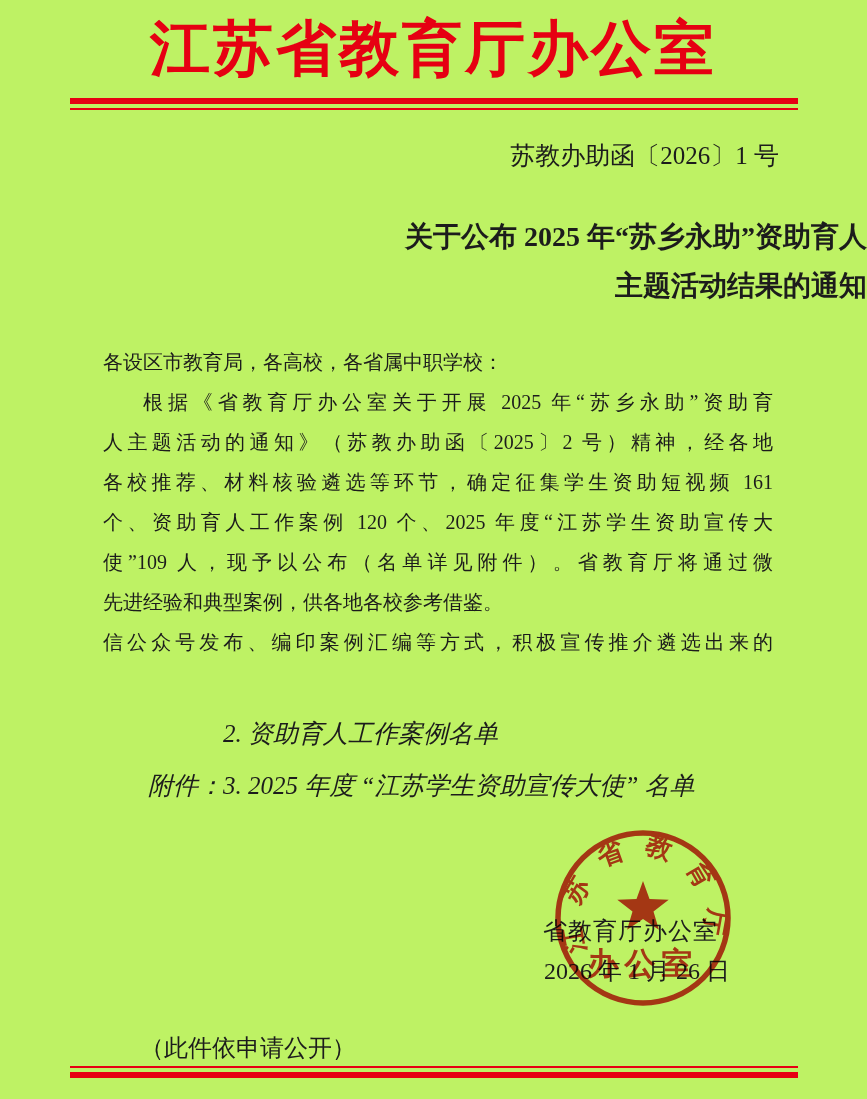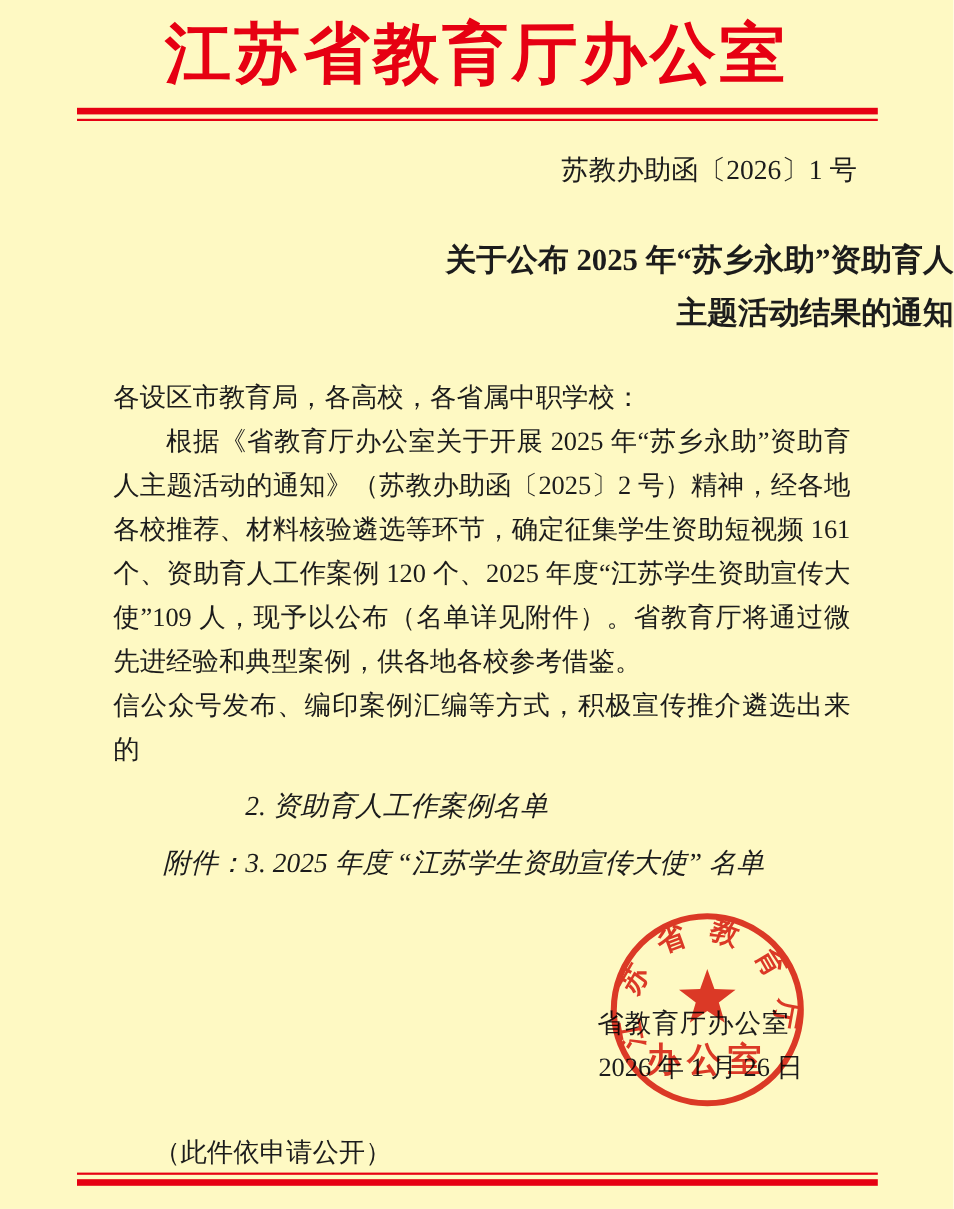--- a/index.html
+++ b/index.html
@@ -4,21 +4,21 @@
 <style>
   :root{
     --accent-red:#e60012;
     --seal-red:#d9291f;
     --ink:#1c1c1c;
   }
   html,body{margin:0;padding:0;background:#ffffff;}
   .page{
     position:relative;
     width:867px;height:1099px;
-    background:#fef9c3;
+    background:#bef264;
     overflow:hidden;
     font-family:"Liberation Serif","DejaVu Serif",serif;
     color:var(--ink);
   }
   .abs{position:absolute;}
   .letterhead-title{
     top:10px;left:0;right:0;
     text-align:center;
     font-size:60px;line-height:78px;
     font-weight:bold;
@@ -39,21 +39,21 @@
   }
   .doc-title{
     top:212px;left:0;right:0;
     text-align:right;
     font-size:28px;line-height:49px;
     font-weight:bold;
     white-space:nowrap;
   }
   .body-block{
     top:342px;left:103px;width:670px;
-    font-size:24px;line-height:40px;
+    font-size:20px;line-height:40px;
   }
   .salutation{white-space:nowrap;}
   .bline{
     text-align:justify;
     text-align-last:justify;
     font-family:Liberation Serif, serif;
     -moz-text-align-last:justify;
   }
   .bline.indent{text-indent:2em;}
   .bline.last{text-align-last:left;-moz-text-align-last:left;}

